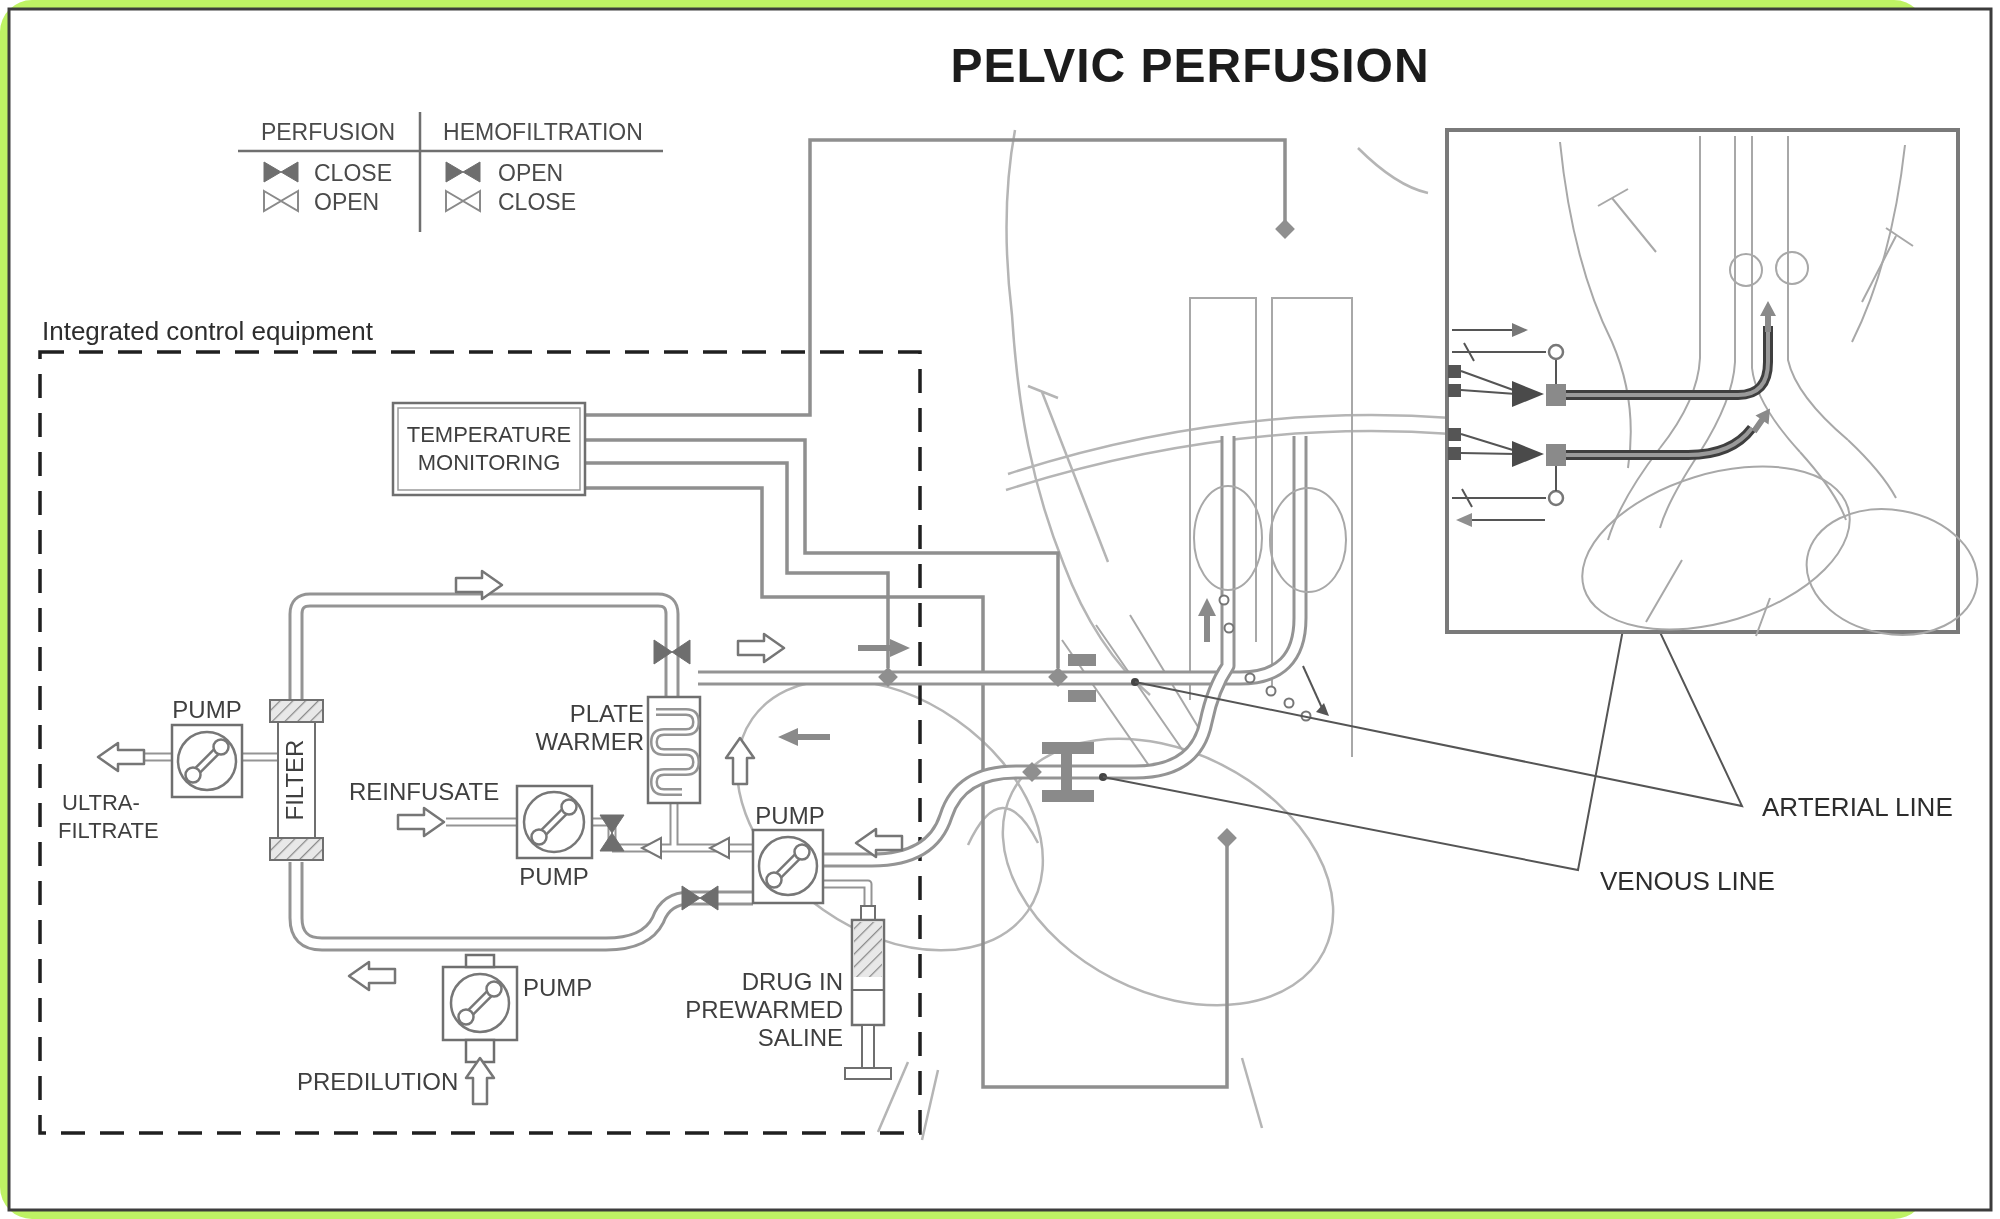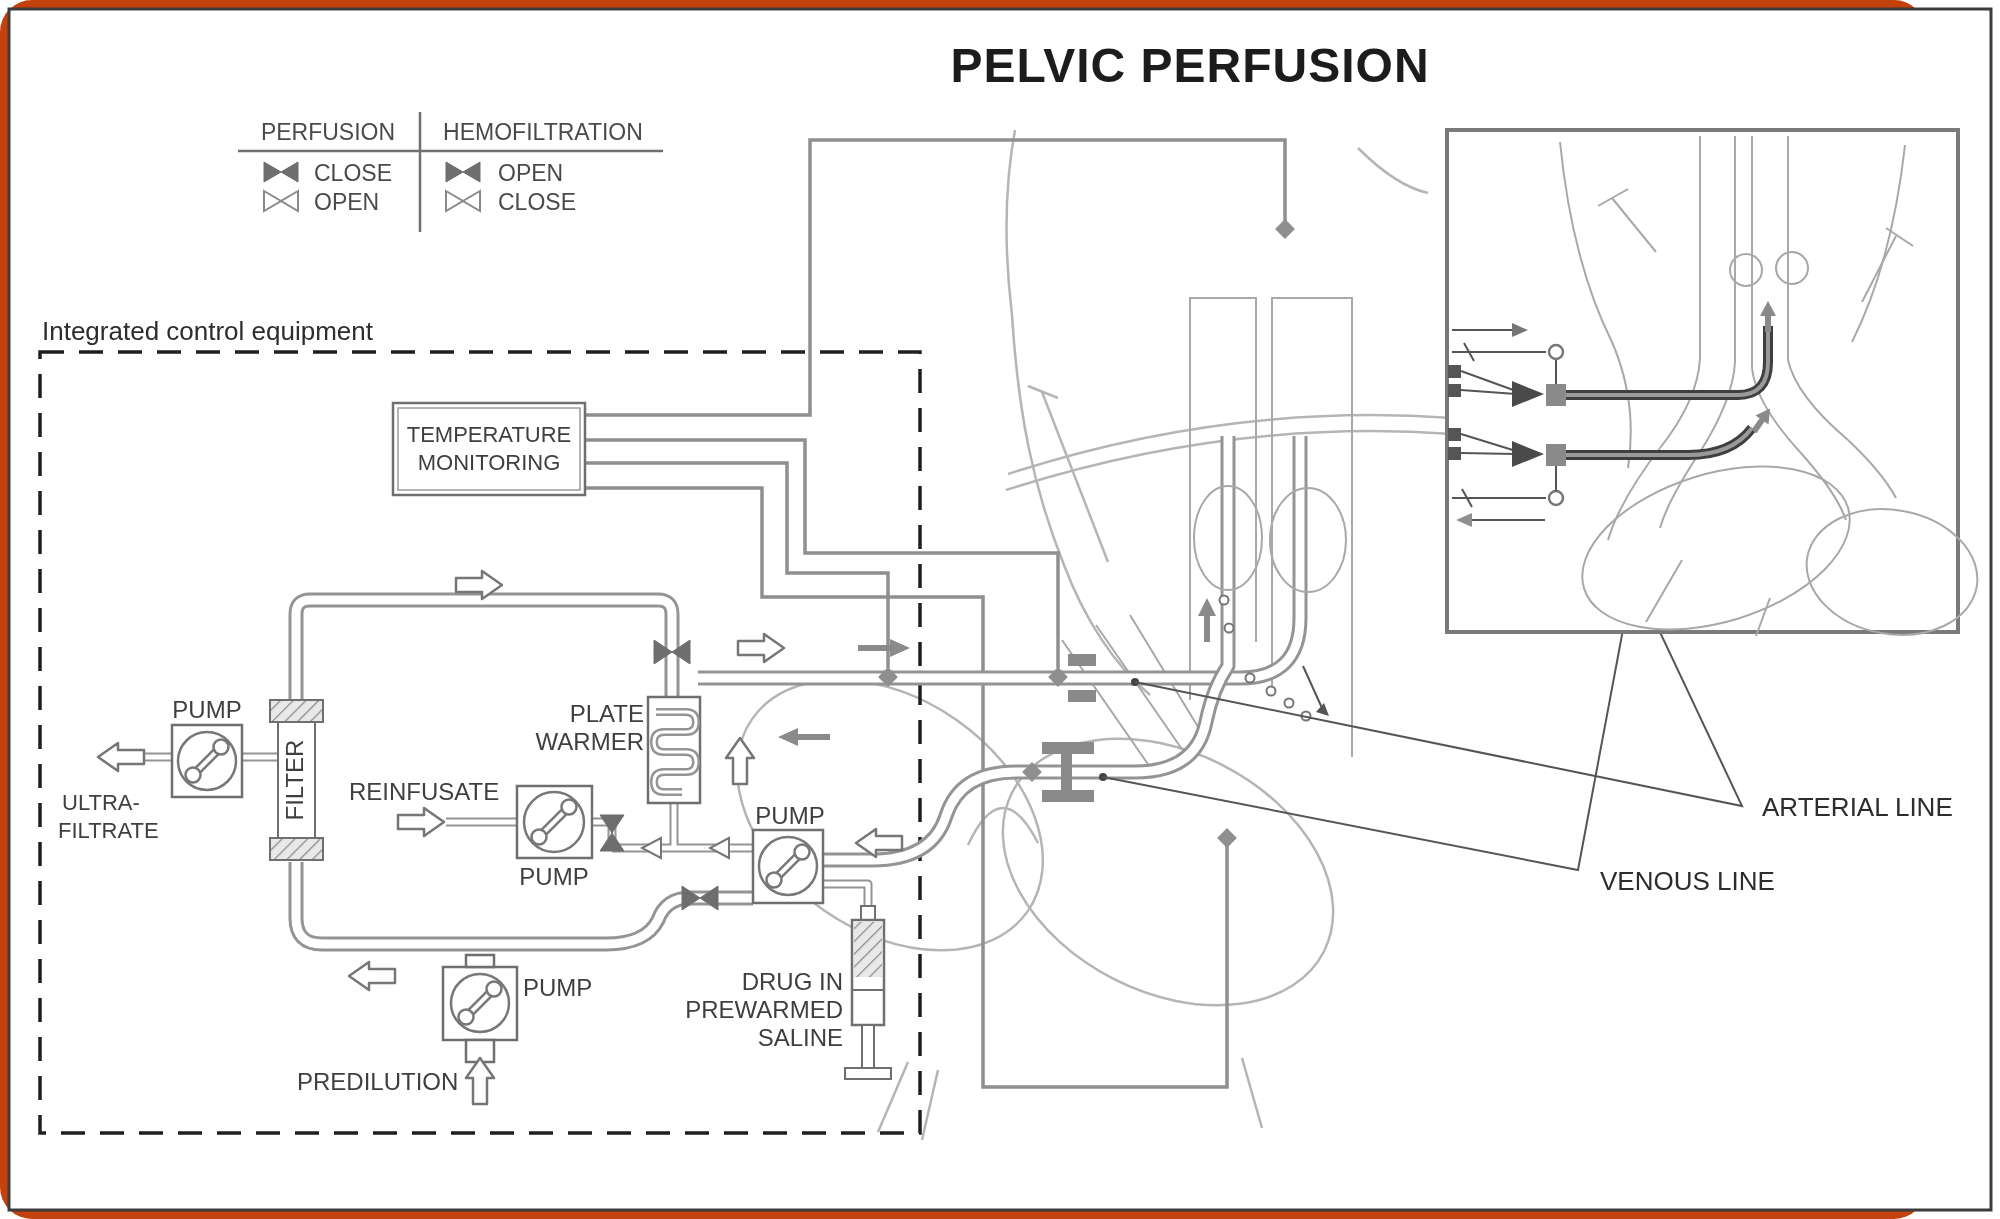--- a/index.html
+++ b/index.html
@@ -1,16 +1,16 @@
 <!DOCTYPE html>
 <html><head>
 <meta charset="utf-8">
 <style>
   html,body{margin:0;padding:0;background:#fff;}
-  .page{width:1926px;height:1219px;position:relative;background:#c2410c;border-radius:32px;}
+  .page{width:1926px;height:1219px;position:relative;background:#bef264;border-radius:32px;}
   svg{display:block;}
   text{font-family:"Liberation Sans","DejaVu Sans",sans-serif;fill:#3a3a3a;}
   .title-text{font-size:48px;font-weight:bold;fill:#1c1c1c;letter-spacing:1px;}
   .legend-head{font-size:23px;fill:#4a4a4a;}
   .legend-item{font-size:23px;fill:#4a4a4a;}
   .lbl{font-size:24px;fill:#3f3f3f;}
   .lbl-sm{font-size:22px;fill:#3f3f3f;}
   .lbl-big{font-size:26px;fill:#2d2d2d;}
   .tube-o{stroke:#949494;stroke-width:15;fill:none;stroke-linejoin:round;stroke-linecap:butt;}
   .tube-i{stroke:#ffffff;stroke-width:9;fill:none;stroke-linejoin:round;stroke-linecap:butt;}

